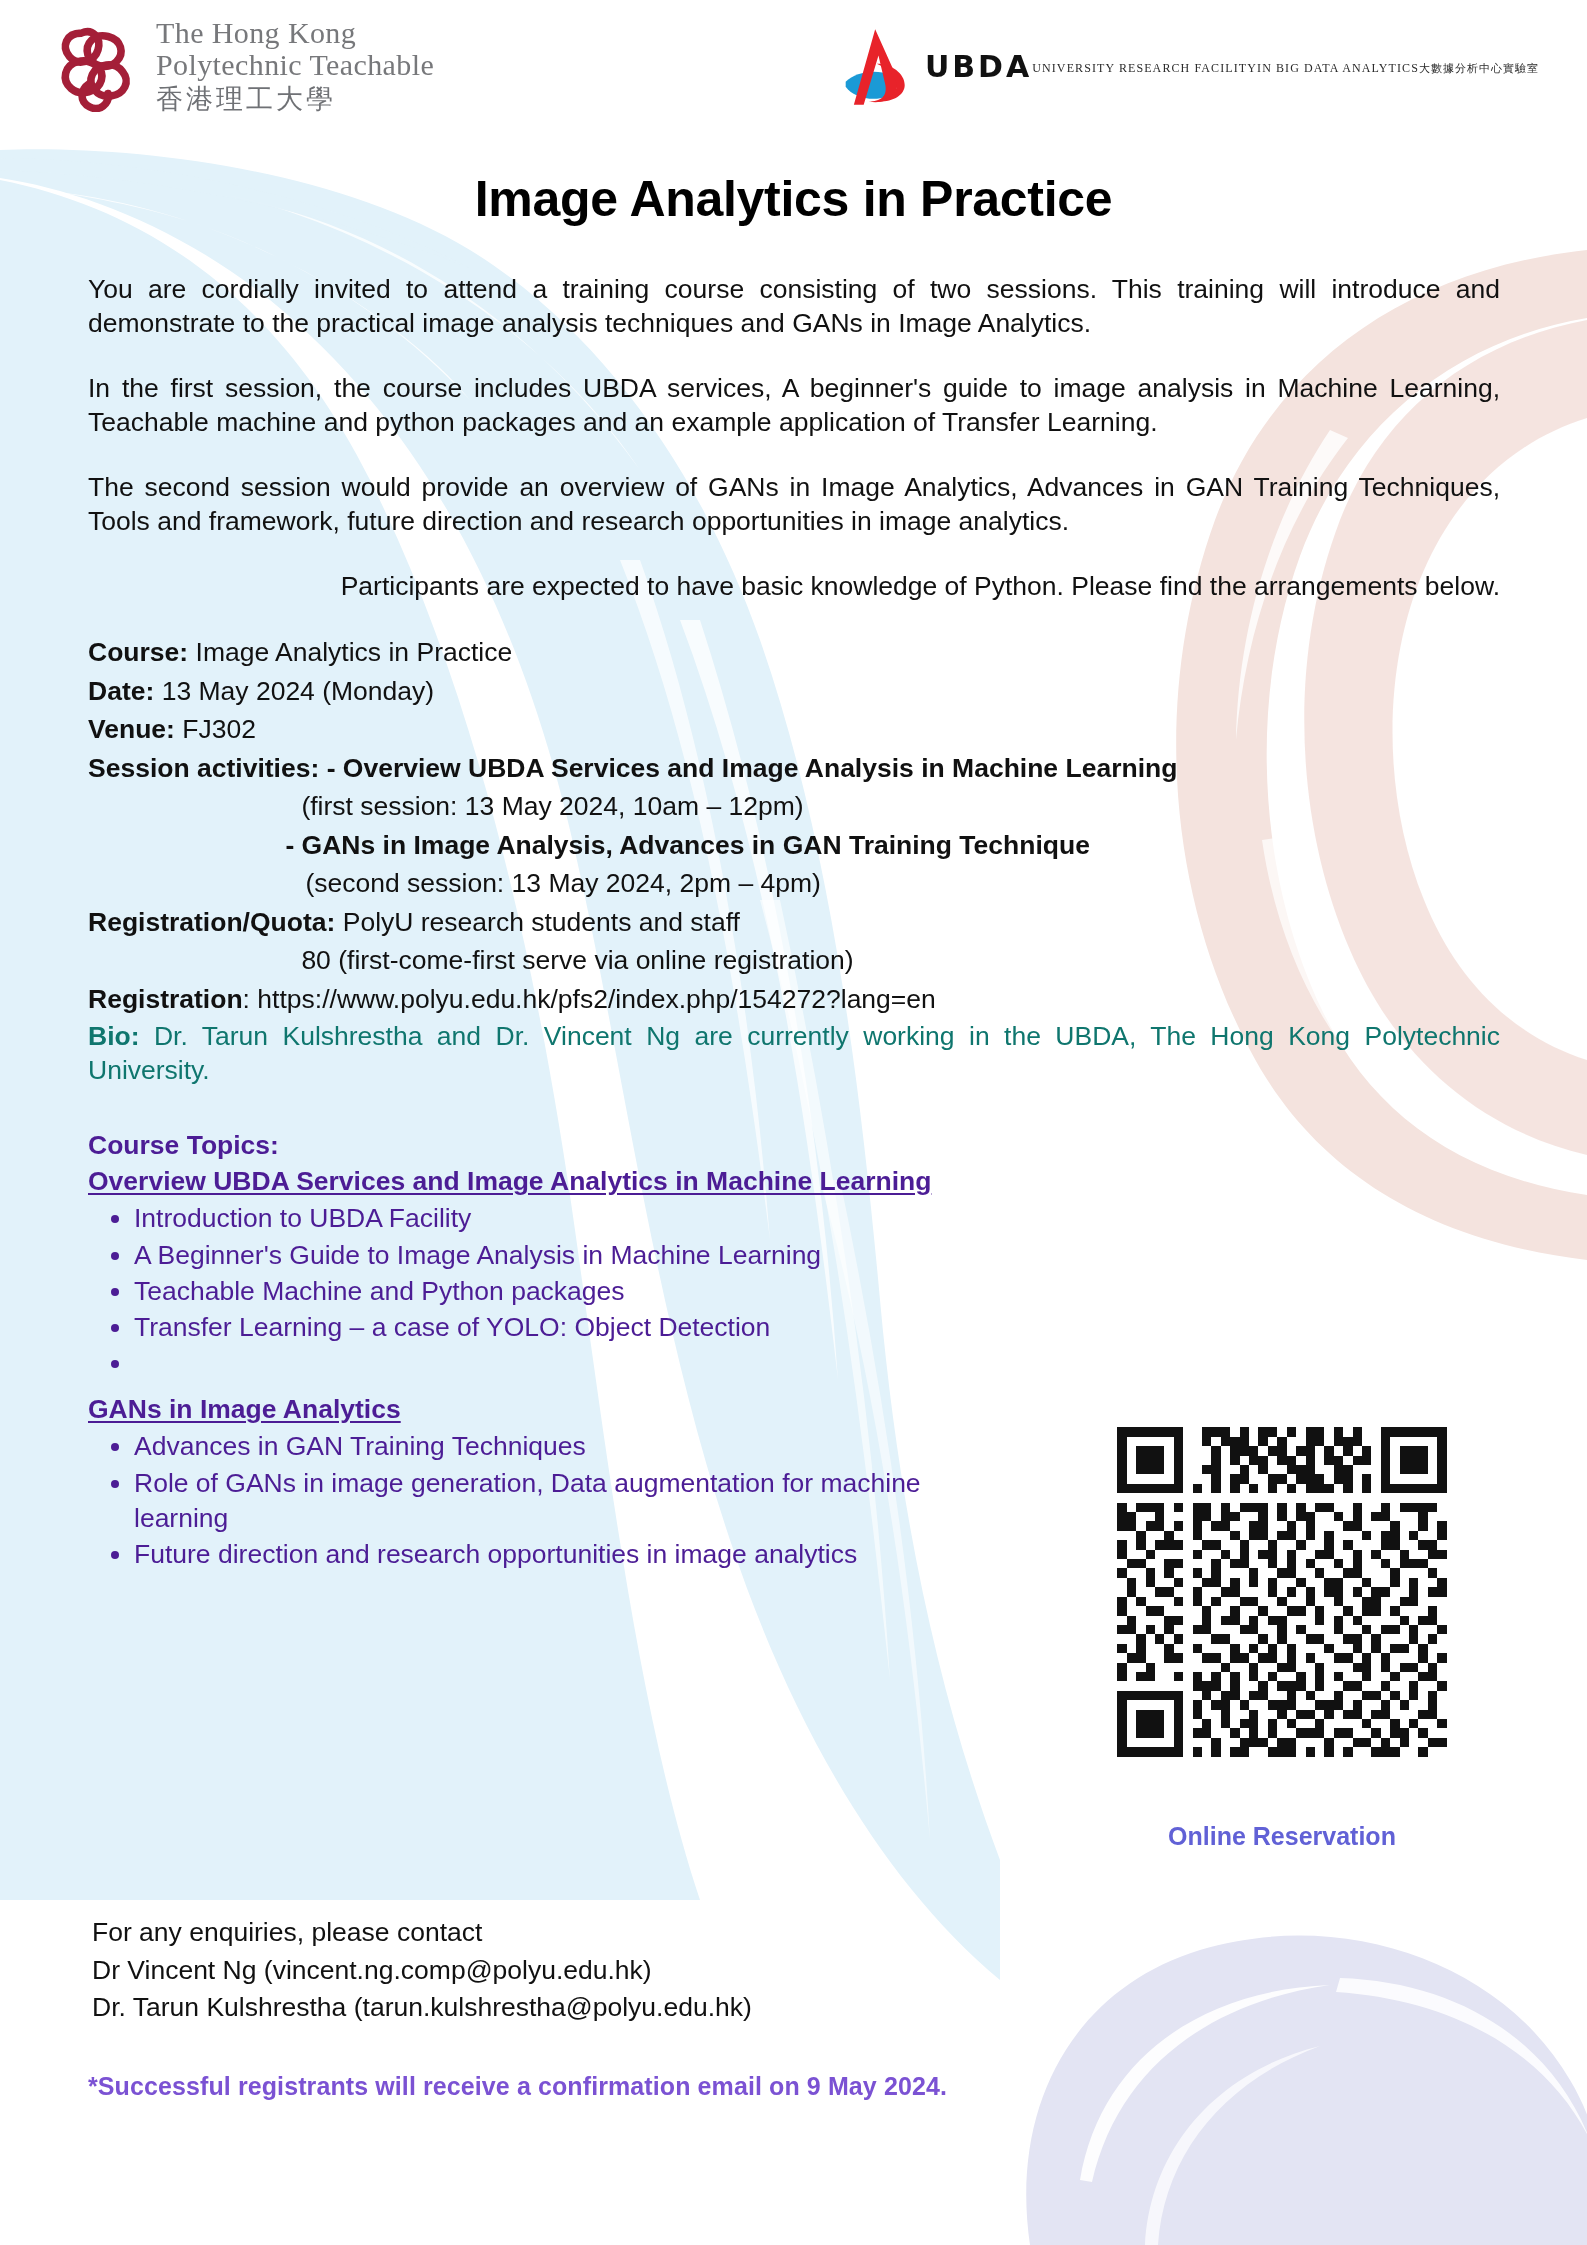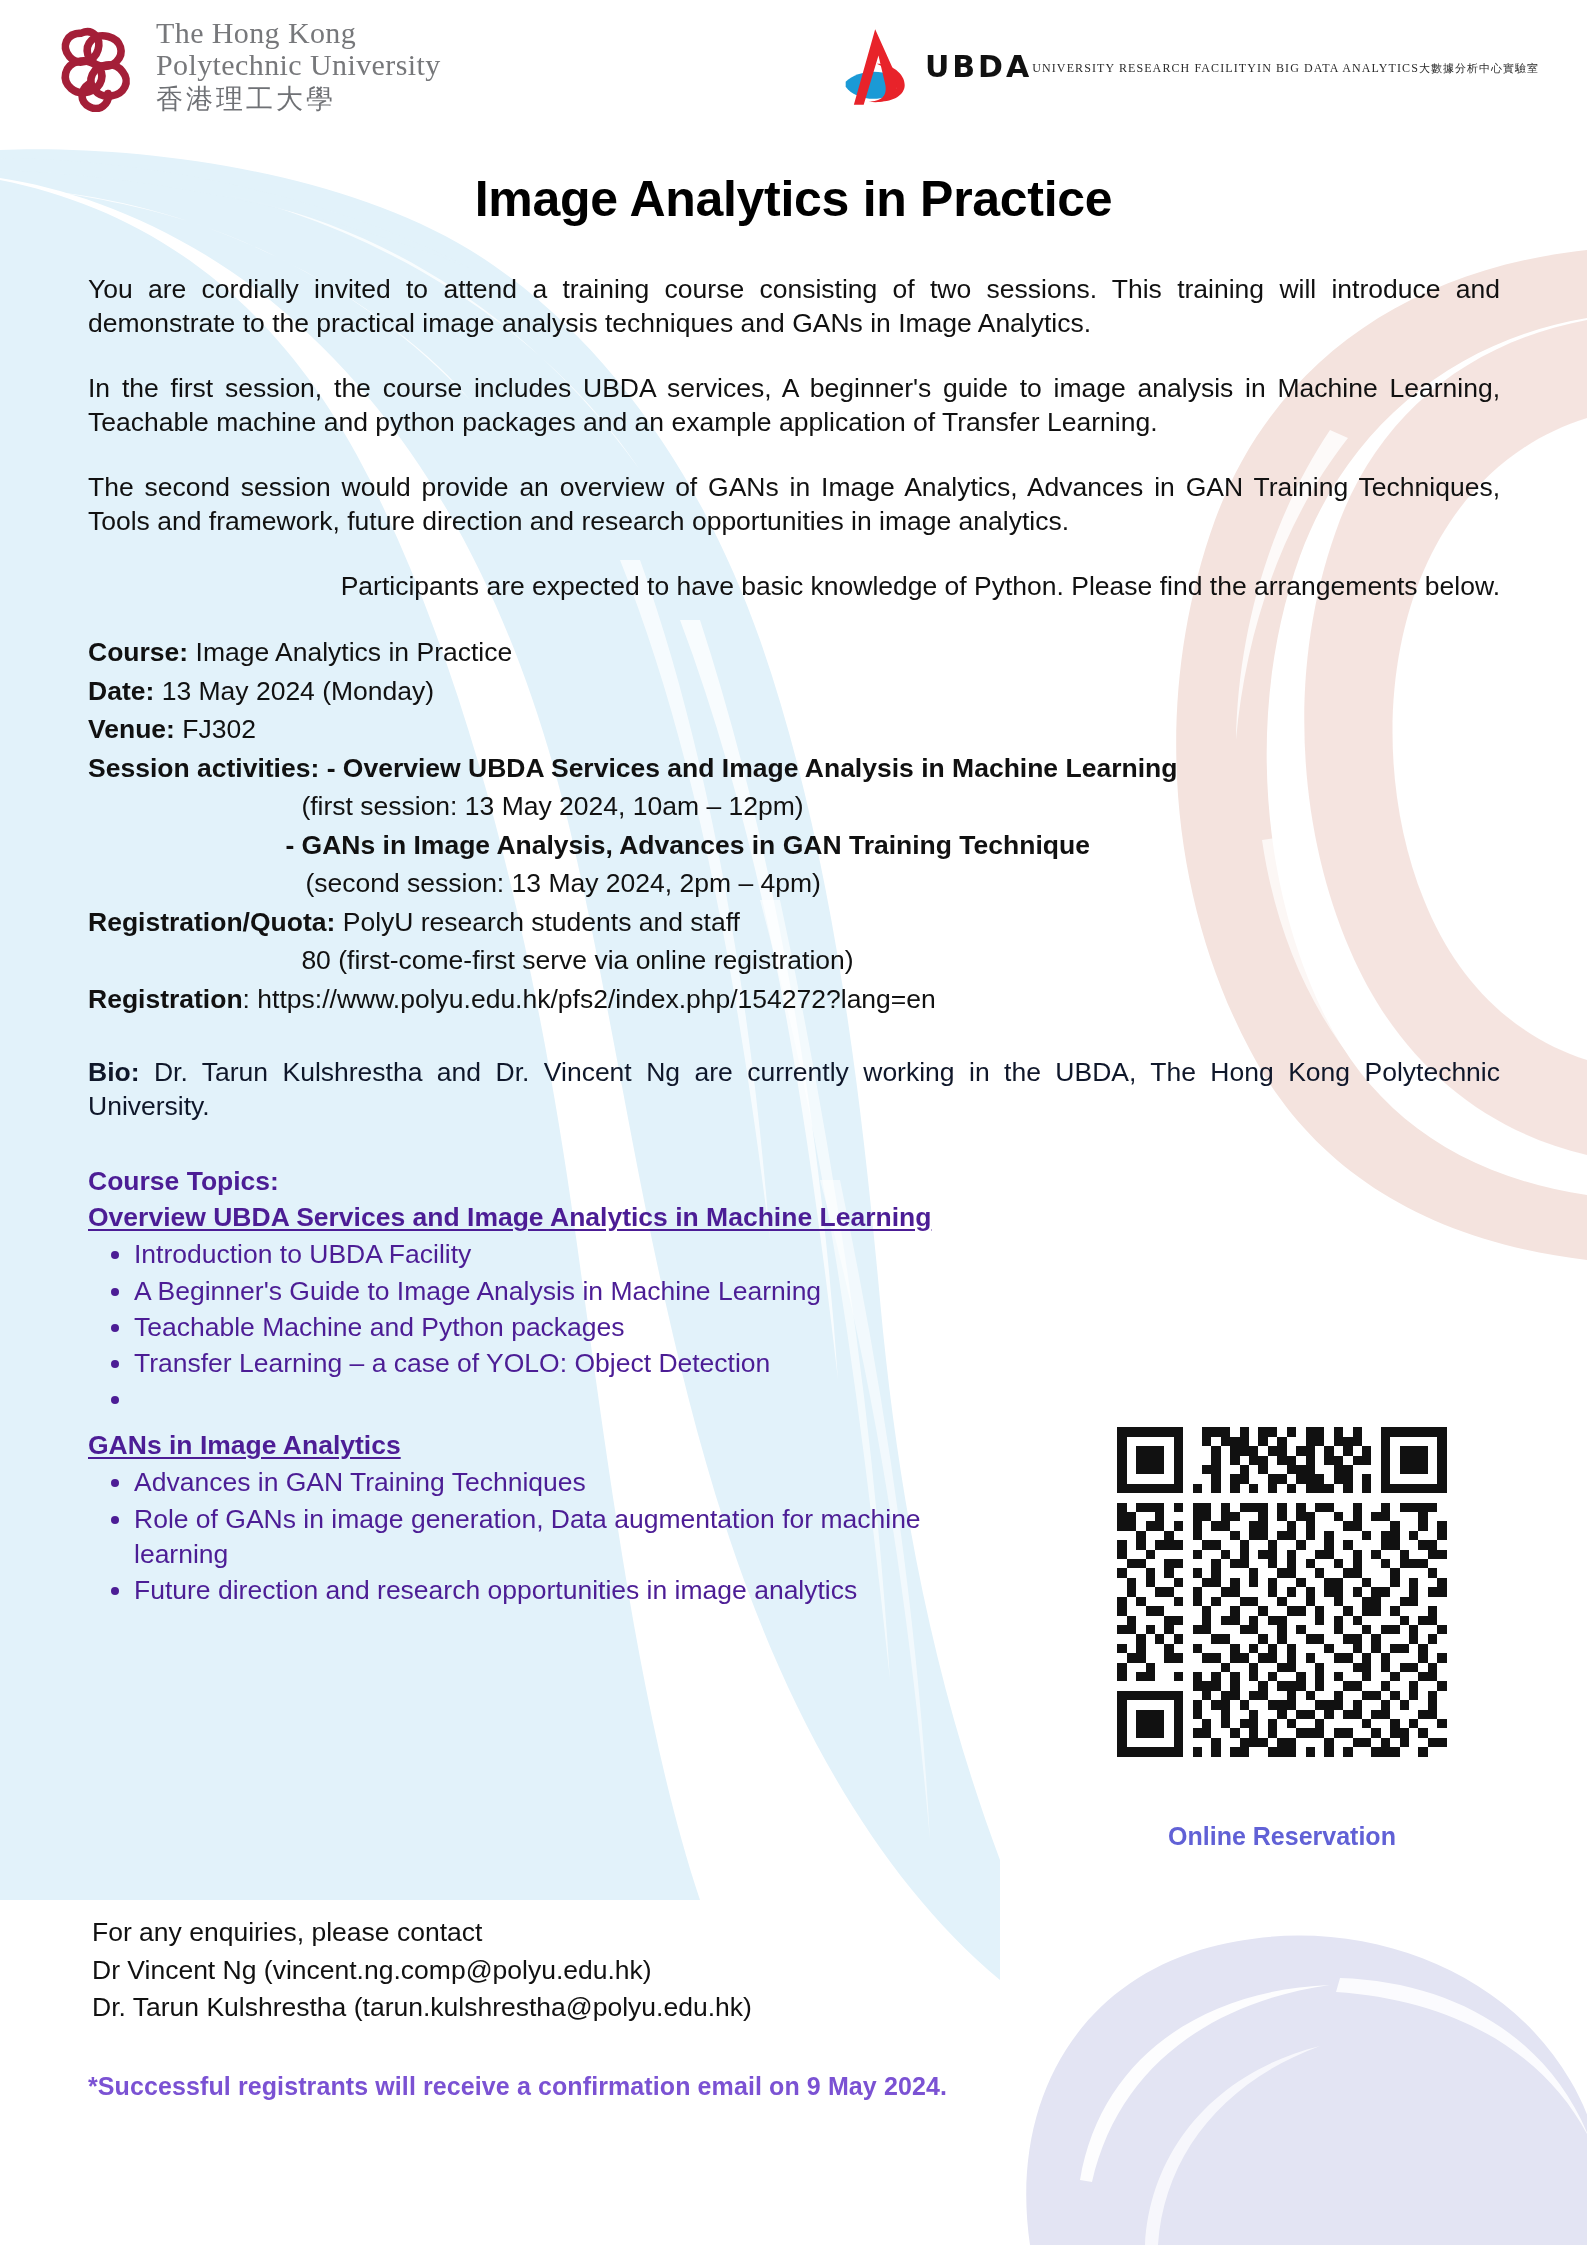--- a/index.html
+++ b/index.html
@@ -53,21 +53,21 @@
   }
   p.para.nojust{text-align:right;}
 
   .details{margin-top:6px;font-size:26.5px;line-height:1.455;color:#111;}
   .details .row{white-space:nowrap;}
   .lbl{font-weight:bold;}
   .ind1{display:inline-block;width:206px;}
   .ind2{display:inline-block;width:190px;}
   .ind3{display:inline-block;width:210px;}
 
-  .bio{margin-top:36px;font-size:26.5px;line-height:1.30;color:#0f172a;text-align:justify;width:1412px;}
+  .bio{font-size:26.5px;line-height:1.30;color:#0f766e;text-align:justify;width:1412px;}
 
   .topics{margin-top:40px;font-size:26.5px;line-height:1.36;color:#4c1d95;width:905px;}
   .topics .head{font-weight:bold;}
   .topics .subhead{font-weight:bold;text-decoration:underline;text-underline-offset:3px;}
   .topics ul{margin:2px 0 0 0;padding-left:46px;list-style:disc;}
   .topics li{margin:1px 0;line-height:1.33;}
   .topics li.empty{list-style:disc;height:30px;}
   .gap{height:14px;}
 
   .contact{position:absolute;left:92px;top:1914px;font-size:26.5px;line-height:1.42;color:#111;}
@@ -135,21 +135,21 @@
         <g fill="none" stroke="#A41F38" stroke-width="9" stroke-linecap="round">
           <path d="M30 18 C12 18 6 34 16 46 C26 58 46 52 50 38 C54 24 44 12 30 18 Z"></path>
           <path d="M62 22 C46 18 34 30 38 44 C42 58 62 62 72 52 C82 42 78 26 62 22 Z"></path>
           <path d="M26 52 C10 56 6 74 18 84 C30 94 50 88 54 74 C58 60 42 48 26 52 Z"></path>
           <path d="M60 56 C44 58 36 74 46 86 C56 98 76 94 82 82 C88 70 76 54 60 56 Z"></path>
           <path d="M40 78 C28 86 28 100 40 106 C52 112 64 102 62 90"></path>
         </g>
       </svg>
       <div class="polyu-words">
         <div class="polyu-l1">The Hong Kong</div>
-        <div class="polyu-l2">Polytechnic University</div>
+        <div class="polyu-l2">Polytechnic Teachable</div>
         <div class="polyu-cn">香港理工大學</div>
       </div>
     </div>
 
     <div class="ubda-logo">
       <svg class="ubda-mark" viewBox="0 0 90 100">
         <path d="M8 68 C20 56 46 52 62 60 C74 66 72 80 58 86 C40 93 16 86 8 74 Z" fill="#1B9AD6"></path>
         <path d="M44 4 L18 96 L30 96 L48 36 L56 70 C60 86 50 92 36 92 C56 96 76 86 70 62 Z" fill="#E8232A"></path>
         <path d="M46 46 C64 46 80 58 80 72 C80 86 62 94 44 92 C62 90 72 80 70 70 C68 58 56 50 46 46 Z" fill="#E8232A"></path>
       </svg>

